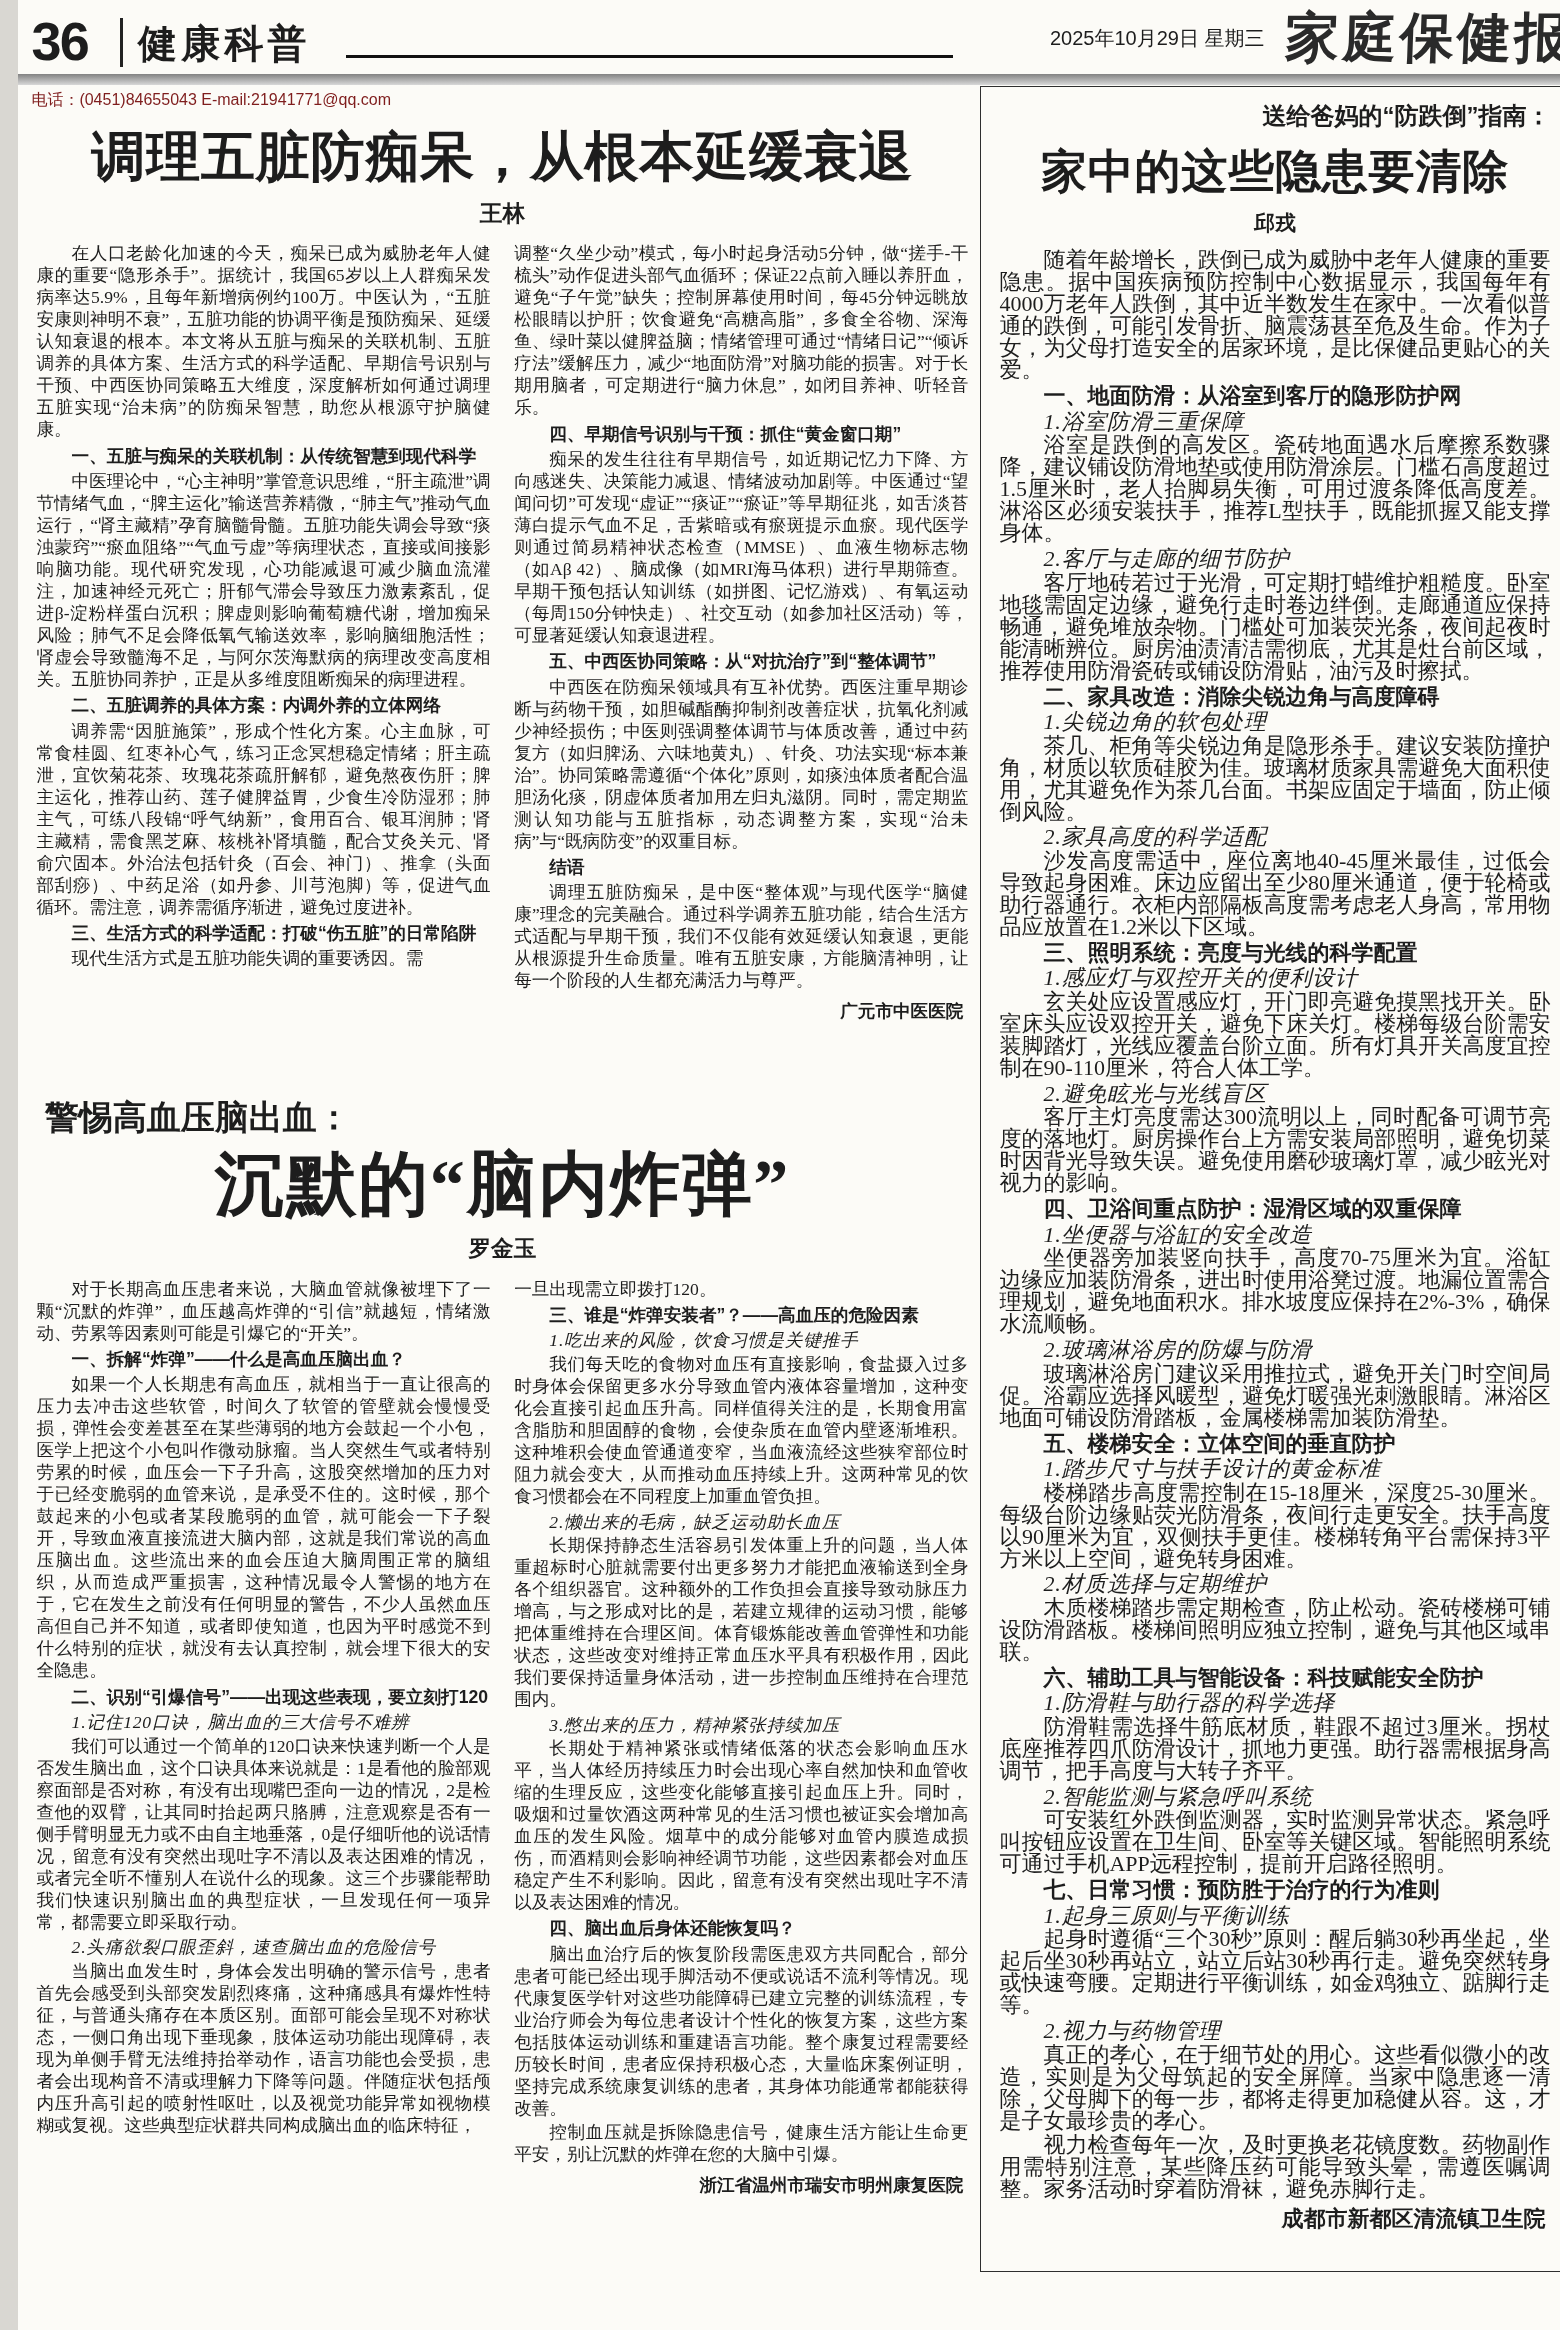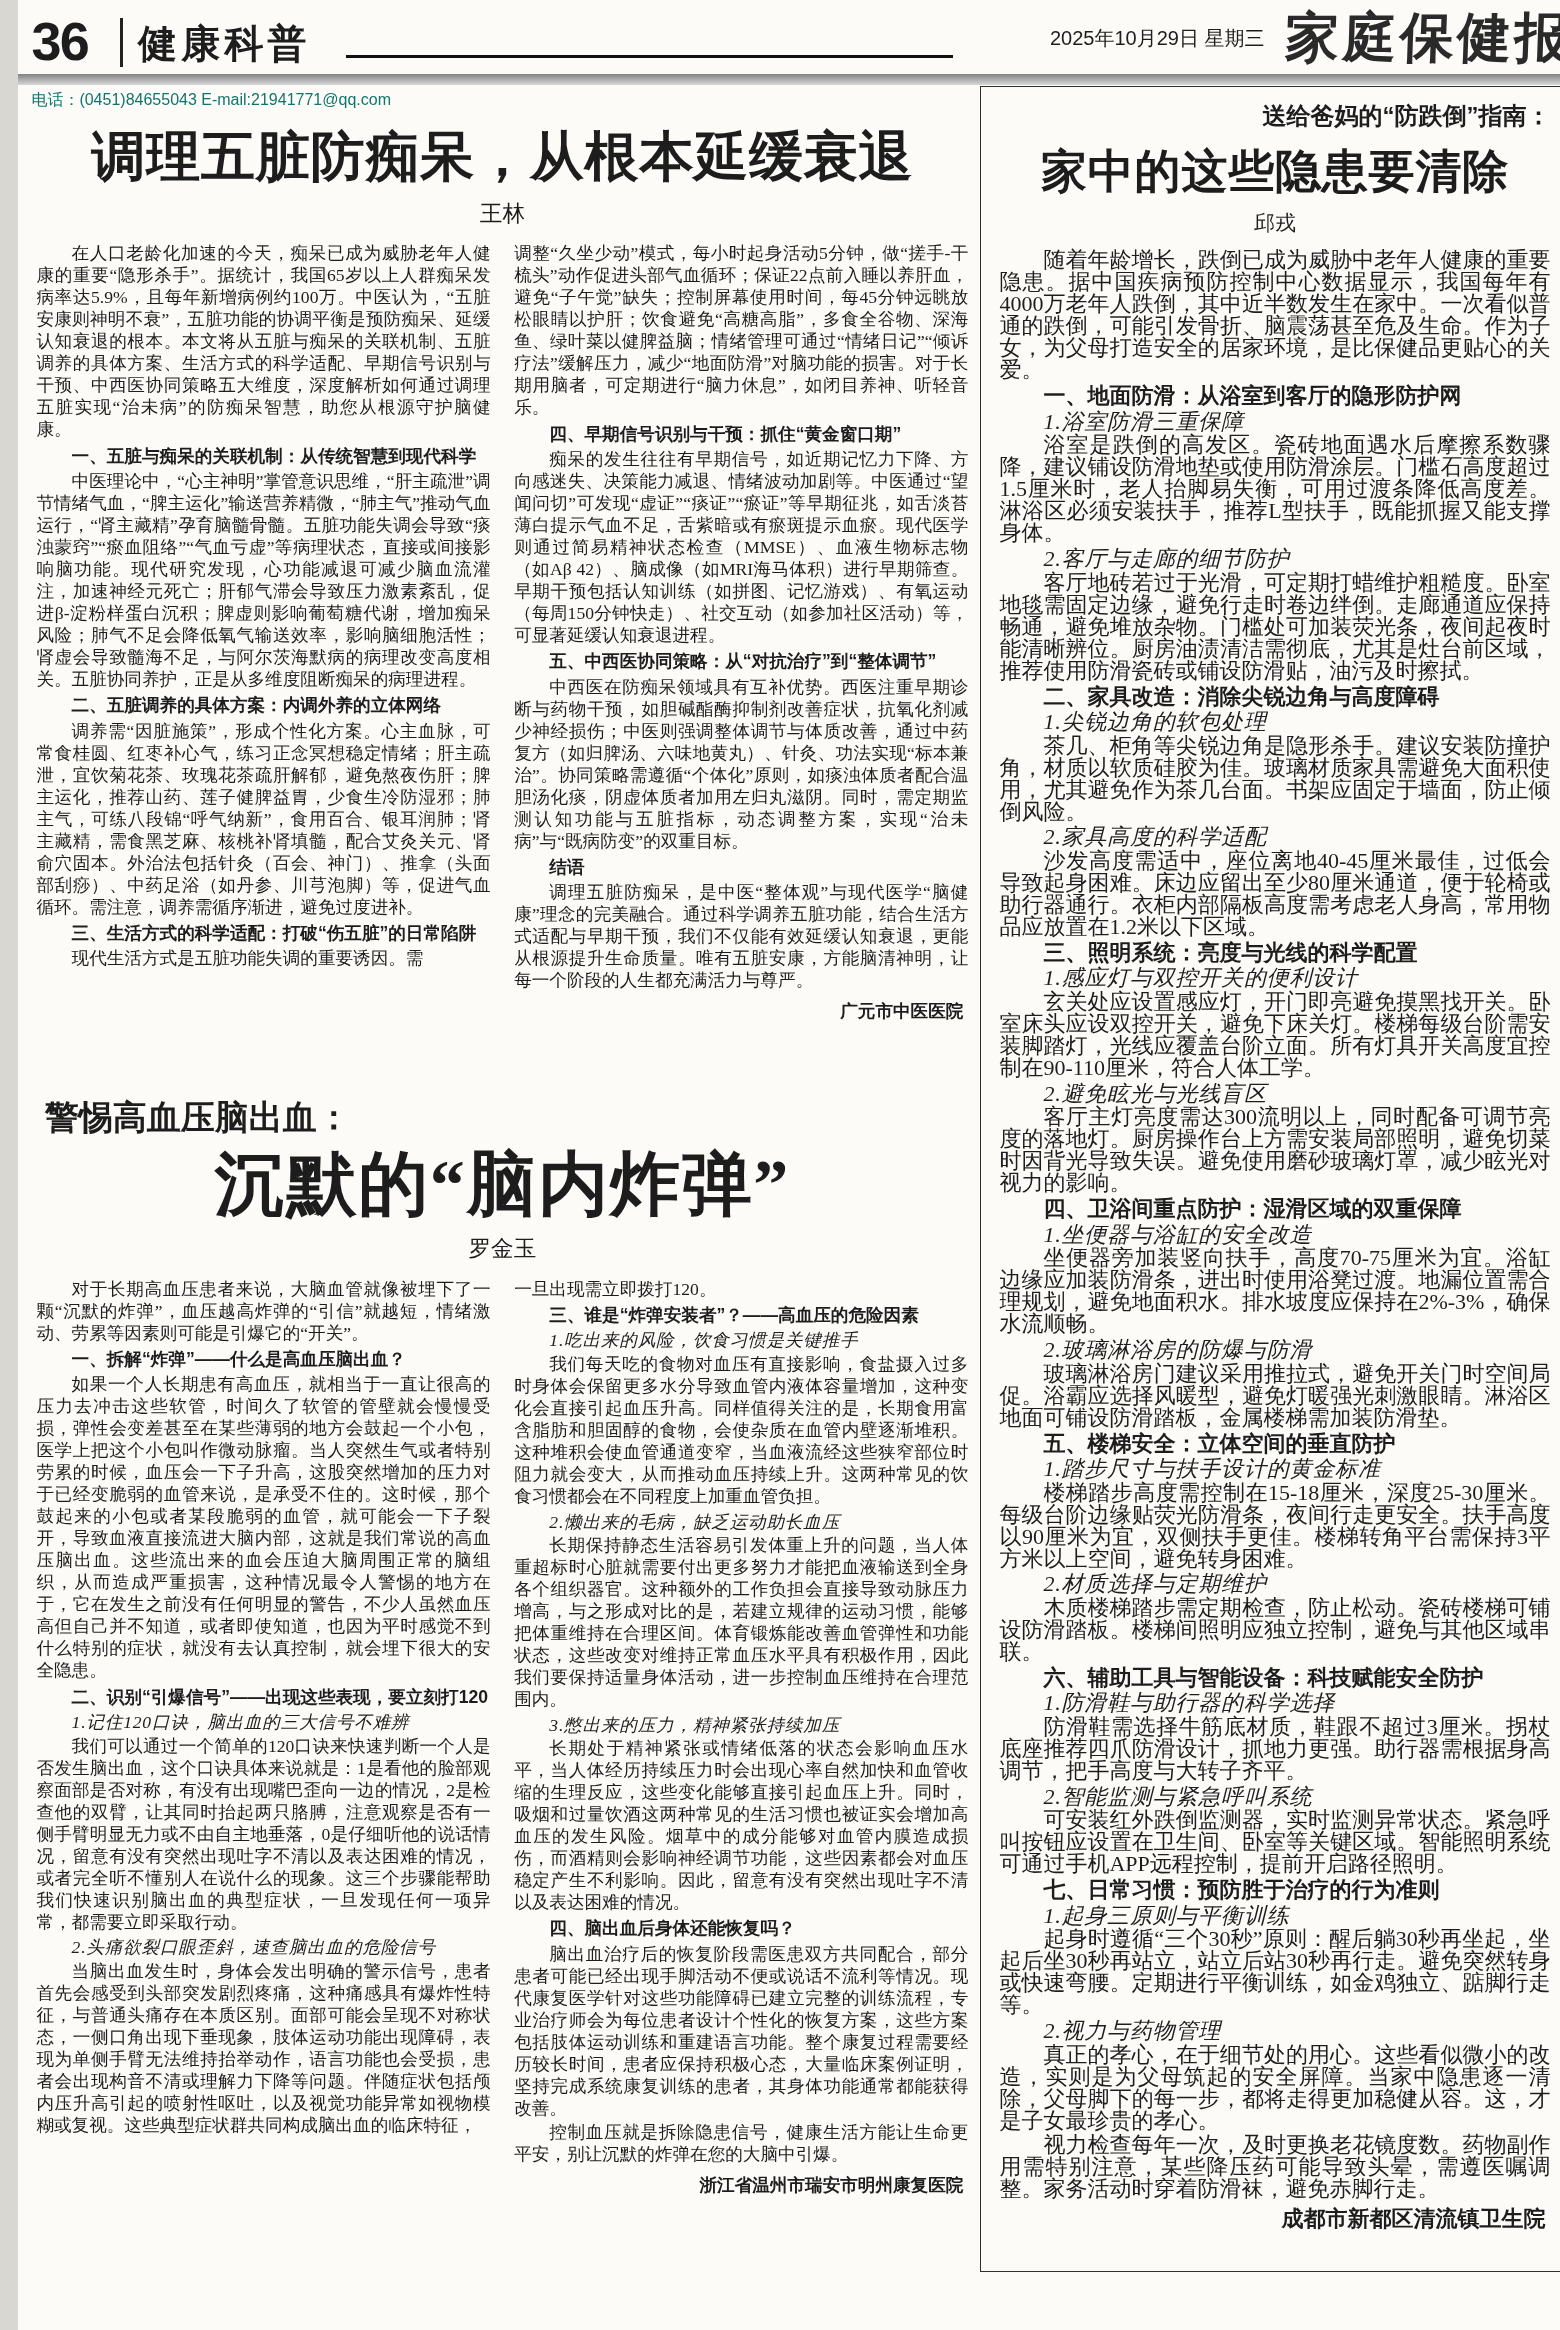--- a/index.html
+++ b/index.html
@@ -10,26 +10,26 @@
           font-family:"Liberation Sans",sans-serif;letter-spacing:-1.7px;}
   .pageno-rule{position:absolute;left:102px;top:18.4px;width:2.5px;height:49px;background:#222;}
   .section-title{position:absolute;left:120px;top:17px;font-size:39px;font-weight:bold;
           font-family:"Liberation Sans",sans-serif;letter-spacing:4.2px;}
   .section-underline{position:absolute;left:328px;top:55px;width:607px;height:2.5px;background:#111;}
   .issue-date{position:absolute;left:1032px;top:25px;font-size:20px;font-family:"Liberation Sans",sans-serif;}
   .masthead{position:absolute;left:1267px;top:1.7px;font-size:54px;font-weight:bold;
           letter-spacing:3.4px;color:#2a2a2a;transform:skewX(-2deg);}
   .ridge{position:absolute;left:0;top:74px;width:1560px;height:11px;
          background:linear-gradient(to bottom,var(--bar-dark,#828282),var(--bar-light,#d8d8d8));}
-  .contact{position:absolute;left:13.4px;top:90px;font-size:16px;font-family:"Liberation Sans",sans-serif;color:#0f766e;text-align:center;}
+  .contact{position:absolute;left:13.4px;top:90px;font-size:16px;font-family:"Liberation Sans",sans-serif;color:#7f1d1d;text-align:center;}
   
   .main{position:absolute;left:18.4px;top:126px;width:932px;}
   .a1-title{font-size:54px;font-weight:bold;text-align:center;letter-spacing:0.8px;line-height:1.15;}
   .byline{text-align:center;font-size:22.6px;font-family:"Liberation Sans",sans-serif;
-          font-weight:normal;margin:10px 0 13.4px 0;}
+          font-weight:bold;margin:10px 0 13.4px 0;}
   .cols{display:flex;gap:23.5px;overflow:hidden;}
   .col{flex:1;overflow:hidden;}
   .a1 .cols{height:838px;}
   .a2{margin-top:15px;}
   .a2-kicker{font-size:34px;font-weight:bold;font-family:"Liberation Sans",sans-serif;margin:5px 0 3.4px 8.4px;}
   .a2-title{font-size:70px;font-weight:bold;text-align:center;letter-spacing:1.7px;line-height:1.1;margin-top:5px;}
   .a2 .cols{height:1018px;}
   
   .blk{font-size:17.6px;line-height:22px;margin:0 0 2.5px 0;}
   .blk-p{text-indent:2em;text-align:justify;}

